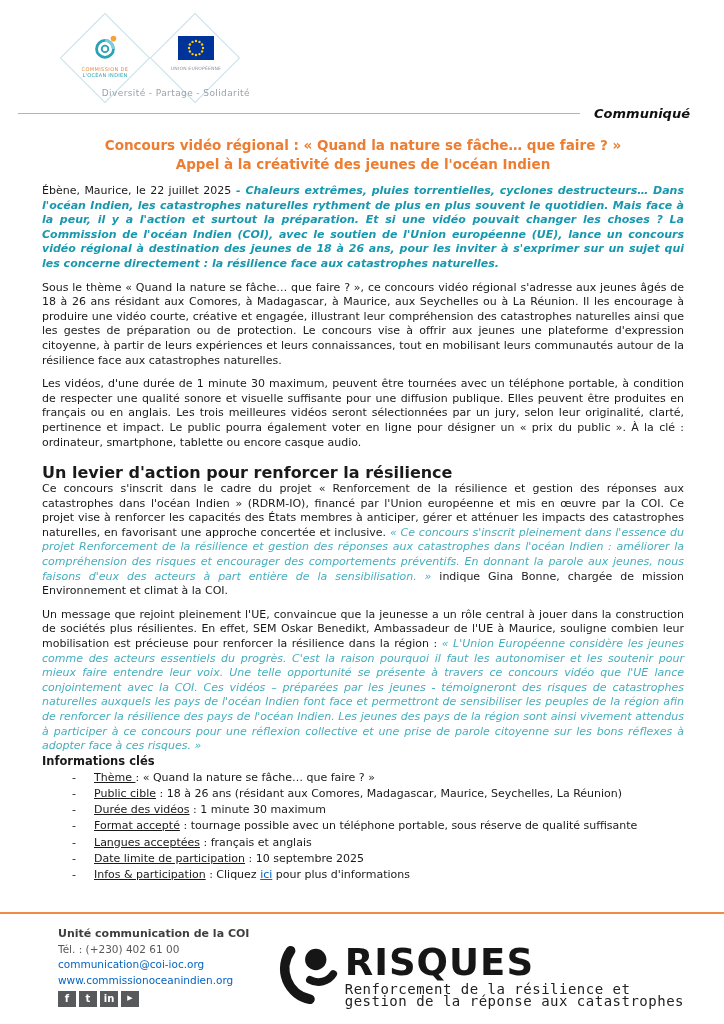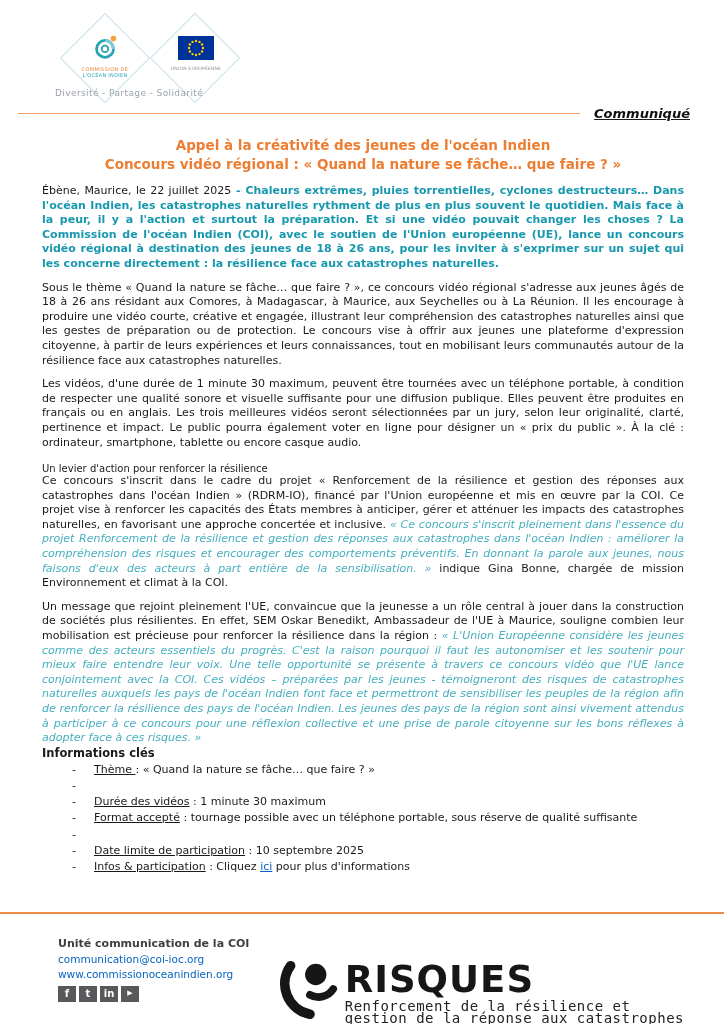--- a/index.html
+++ b/index.html
@@ -9,56 +9,56 @@
 
   
   .header { position:relative; height:104px; }
   .diamond { position:absolute; width:64px; height:64px; border:1px solid #c8e1ec;
              transform:rotate(45deg); background:transparent; }
   .coi-logo-block { position:absolute; left:74px; top:32px; width:62px; text-align:center; }
   .eu-logo-block  { position:absolute; left:165px; top:36px; width:62px; text-align:center; }
   .coi-text1 { font-size:5px; color:#e98a3a; letter-spacing:.4px; line-height:6px; }
   .coi-text2 { font-size:5px; color:#2aa3b5; letter-spacing:.3px; line-height:6px; }
   .eu-caption { font-size:4.5px; color:#8a9199; margin-top:2px; letter-spacing:.2px; }
-  .tagline { position:absolute; left:55px; top:88px; width:195px; text-align:left;
+  .tagline { position:absolute; left:55px; top:88px; width:195px; text-align:right;
              font-size:9px; color:#9aa2aa; letter-spacing:.4px; }
-  .rule-row { display:flex; align-items:center; padding:0 34px 0 18px; height:18px;text-decoration:underline; }
+  .rule-row { display:flex; align-items:center; padding:0 34px 0 18px; height:18px; }
   .rule { flex:1; border-top:1.5px solid #f0a269; margin-right:14px; }
   .communique { font-size:13px; font-weight:bold; font-style:italic; color:#111; }
 
   
   .content { padding:6px 40px 0 42px; }
   .title { text-align:center; color:#ed7d31; font-weight:bold; font-size:13.5px;
            line-height:19px; margin:8px 0 10px 0; }
   p.body { font-size:11px; line-height:14.6px; text-align:justify; margin-top:9px; }
   .dateline { font-weight:normal; color:#1a1a1a; }
-  .lead-teal { font-weight:bold; color:#1898ae; }
+  .lead-teal { font-weight:bold; color:#1898ae;font-style:italic; }
   .quote { color:#45aebd; font-style:italic;margin-top:39px; }
-  h2.section { font-size:10px; font-weight:normal; margin-top:13px; color:#1a1a1a; }
+  h2.section { font-size:16px; font-weight:bold; margin-top:13px; color:#1a1a1a; }
   h2.infos { font-size:11.5px; font-weight:bold; color:#1a1a1a; }
   p.nogap { margin-top:0; }
 
   .kv-list { margin-top:2px; }
   .kv-row { display:flex; font-size:11px; line-height:16.2px; }
   .kv-dash { width:22px; margin-left:30px; flex:none; }
   .kv-label { text-decoration:underline; }
   .kv-link { color:#0563c1; text-decoration:underline; cursor:pointer; }
 
   
   .footer { position:absolute; left:0; bottom:0; width:724px; height:112px; background:#fff;
             border-top:2px solid #ef8b45; padding:12px 40px 0 58px;
             display:flex; justify-content:space-between; }
-  .f-left { font-size:10.5px; color:#595959; line-height:15.5px;margin-top:10px; }
+  .f-left { font-size:10.5px; color:#595959; line-height:15.5px; }
   .f-unit { font-weight:bold; color:#3f3f3f; font-size:11px; }
   .f-link { color:#0563c1; cursor:pointer; display:inline-block; }
   .socials { display:flex; gap:3px; margin-top:3px; }
   .s-icon { width:18px; height:16px; background:#58595b; color:#fff; font-size:10px;
             font-weight:bold; display:flex; align-items:center; justify-content:center;
             cursor:pointer; }
-  .risques { display:flex; align-items:flex-end; margin-top:2px; }
+  .risques { display:flex; align-items:center; margin-top:2px; }
   .risques-txt { margin-left:6px; }
   .risques-word { font-size:37px; font-weight:900; letter-spacing:1px; color:#161616;
                   line-height:36px; font-family:"DejaVu Sans","Liberation Sans",sans-serif; }
   .risques-sub { font-family:"DejaVu Sans Mono","Liberation Mono",monospace;
                  font-size:14px; color:#222; line-height:11.5px; letter-spacing:.5px; margin-top:3px; }
 </style>
 </head>
 <body>
 
 <div class="page">
@@ -107,22 +107,22 @@
   </div>
 
   <div class="rule-row">
     <div class="rule"></div>
     <span class="communique">Communiqué</span>
   </div>
 
   <div class="content">
 
     <div class="title">
+      <div>Concours vidéo régional : « Quand la nature se fâche… que faire ? »</div>
       <div>Appel à la créativité des jeunes de l'océan Indien</div>
-      <div>Concours vidéo régional : « Quand la nature se fâche… que faire ? »</div>
     </div>
 
     <p class="body"><span class="dateline">Ébène, Maurice, le 22 juillet 2025</span><span class="lead-teal"> - Chaleurs extrêmes, pluies torrentielles, cyclones destructeurs… Dans l'océan Indien, les catastrophes naturelles rythment de plus en plus souvent le quotidien. Mais face à la peur, il y a l'action et surtout la préparation. Et si une vidéo pouvait changer les choses ? La Commission de l'océan Indien (COI), avec le soutien de l'Union européenne (UE), lance un concours vidéo régional à destination des jeunes de 18 à 26 ans, pour les inviter à s'exprimer sur un sujet qui les concerne directement : la résilience face aux catastrophes naturelles.</span></p>
 
     <p class="body">Sous le thème « Quand la nature se fâche… que faire ? », ce concours vidéo régional s'adresse aux jeunes âgés de 18 à 26 ans résidant aux Comores, à Madagascar, à Maurice, aux Seychelles ou à La Réunion. Il les encourage à produire une vidéo courte, créative et engagée, illustrant leur compréhension des catastrophes naturelles ainsi que les gestes de préparation ou de protection. Le concours vise à offrir aux jeunes une plateforme d'expression citoyenne, à partir de leurs expériences et leurs connaissances, tout en mobilisant leurs communautés autour de la résilience face aux catastrophes naturelles.</p>
 
     <p class="body">Les vidéos, d'une durée de 1 minute 30 maximum, peuvent être tournées avec un téléphone portable, à condition de respecter une qualité sonore et visuelle suffisante pour une diffusion publique. Elles peuvent être produites en français ou en anglais. Les trois meilleures vidéos seront sélectionnées par un jury, selon leur originalité, clarté, pertinence et impact. Le public pourra également voter en ligne pour désigner un « prix du public ». À la clé : ordinateur, smartphone, tablette ou encore casque audio.</p>
 
     <h2 class="section">Un levier d'action pour renforcer la résilience</h2>
     <p class="body nogap"><span>Ce concours s'inscrit dans le cadre du projet « Renforcement de la résilience et gestion des réponses aux catastrophes dans l'océan Indien » (RDRM-IO), financé par l'Union européenne et mis en œuvre par la COI. Ce projet vise à renforcer les capacités des États membres à anticiper, gérer et atténuer les impacts des catastrophes naturelles, en favorisant une approche concertée et inclusive. </span><span class="quote">« Ce concours s'inscrit pleinement dans l'essence du projet Renforcement de la résilience et gestion des réponses aux catastrophes dans l'océan Indien : améliorer la compréhension des risques et encourager des comportements préventifs. En donnant la parole aux jeunes, nous faisons d'eux des acteurs à part entière de la sensibilisation. »</span><span> indique Gina Bonne, chargée de mission Environnement et climat à la COI.</span></p>
@@ -131,47 +131,50 @@
 
     <h2 class="infos">Informations clés</h2>
     <div class="kv-list">
 
       <div class="kv-row">
         <span class="kv-dash">-</span>
         <span><span class="kv-label">Thème </span><span>: « Quand la nature se fâche… que faire ? »</span></span>
       </div>
       <div class="kv-row">
         <span class="kv-dash">-</span>
+        <span><span class="kv-label">Public cible</span><span> : 18 à 26 ans (résidant aux Comores, Madagascar, Maurice, Seychelles, La Réunion)</span></span>
       </div>
       <div class="kv-row">
         <span class="kv-dash">-</span>
         <span><span class="kv-label">Durée des vidéos</span><span> : 1 minute 30 maximum</span></span>
       </div>
       <div class="kv-row">
         <span class="kv-dash">-</span>
         <span><span class="kv-label">Format accepté</span><span> : tournage possible avec un téléphone portable, sous réserve de qualité suffisante</span></span>
       </div>
       <div class="kv-row">
         <span class="kv-dash">-</span>
+        <span><span class="kv-label">Langues acceptées</span><span> : français et anglais</span></span>
       </div>
       <div class="kv-row">
         <span class="kv-dash">-</span>
         <span><span class="kv-label">Date limite de participation</span><span> : 10 septembre 2025</span></span>
       </div>
       <div class="kv-row">
         <span class="kv-dash">-</span>
         <span><span class="kv-label">Infos &amp; participation</span><span> : Cliquez </span><a class="kv-link">ici</a><span> pour plus d'informations</span></span>
       </div>
 
     </div>
   </div>
 
   <div class="footer">
     <div class="f-left">
       <div class="f-unit">Unité communication de la COI</div>
+      <div>Tél. : (+230) 402 61 00</div>
       <a class="f-link">communication@coi-ioc.org</a><br>
       <a class="f-link">www.commissionoceanindien.org</a>
       <div class="socials">
         <span class="s-icon">f</span>
         <span class="s-icon">t</span>
         <span class="s-icon">in</span>
         <span class="s-icon" style="font-size:7px;">▶</span>
       </div>
     </div>
 

